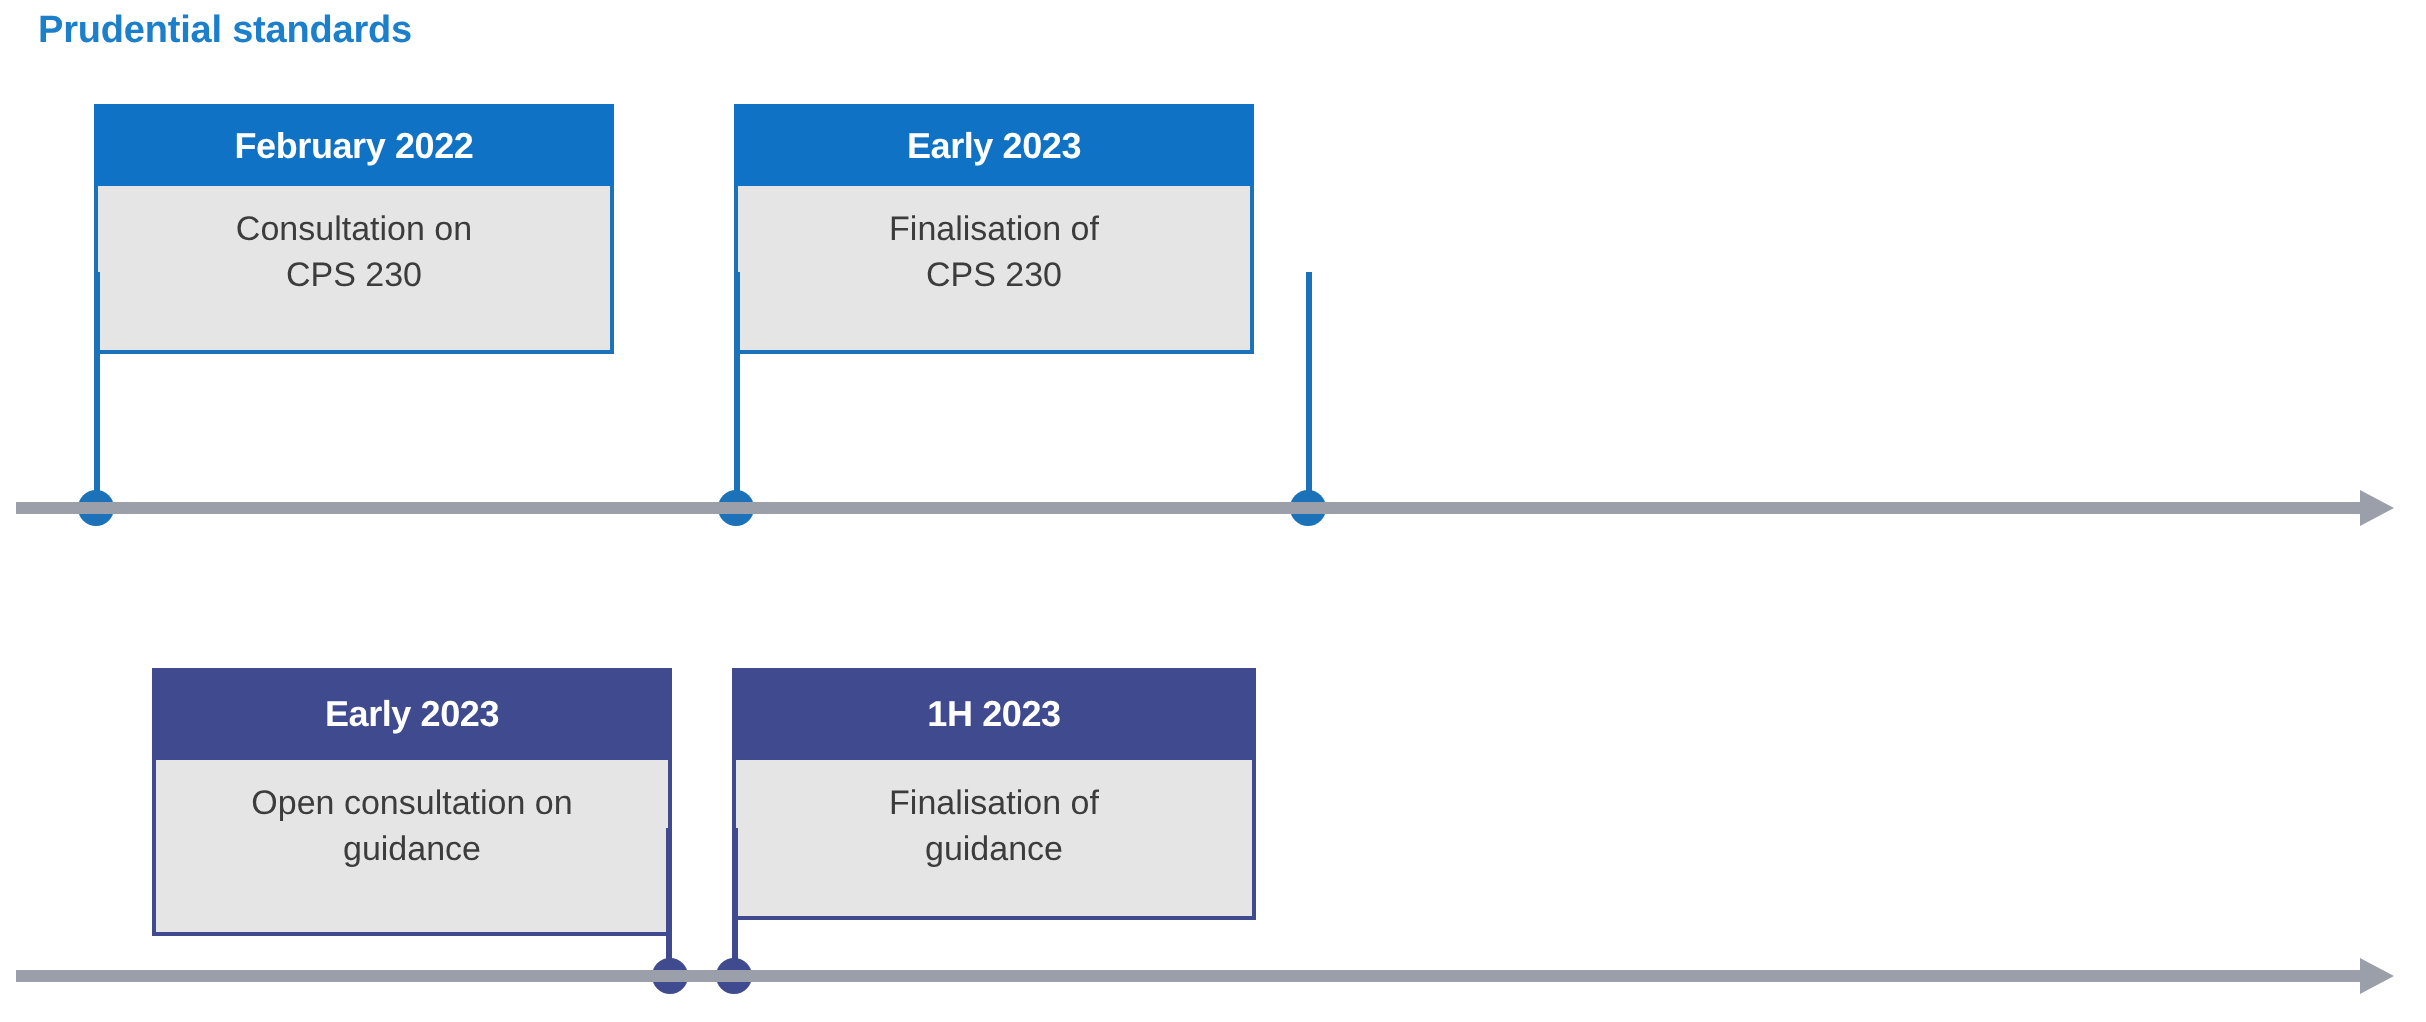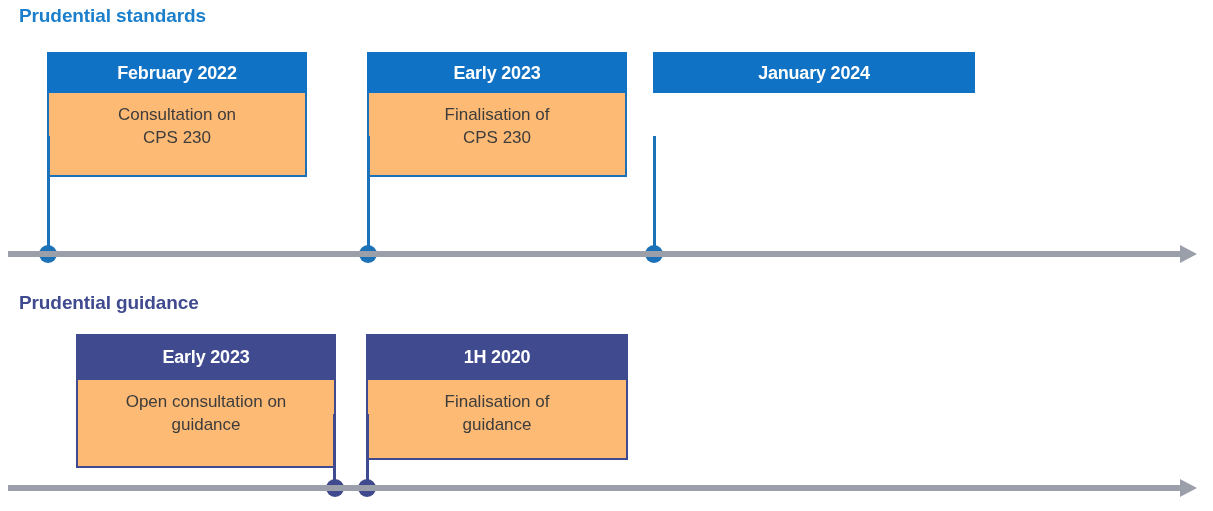--- a/index.html
+++ b/index.html
@@ -81,21 +81,21 @@
     justify-content: center;
     color: #ffffff;
     font-size: 18px;
     font-weight: bold;
     letter-spacing: -0.2px;
     line-height: 1;
   }
   .card-body {
     box-sizing: border-box;
     width: 100%;
-    background: #fdba74;
+    background: #e5e5e5;
     display: flex;
     align-items: flex-start;
     justify-content: center;
     padding-top: 11px;
     color: #3c3c3c;
     font-size: 17px;
     line-height: 1.35;
     text-align: center;
     white-space: pre-line;
   }
@@ -129,40 +129,38 @@
 
   <div class="card theme-blue" style="left:367px; top:52px; width:260px;">
     <div class="card-header">Early 2023</div>
     <div class="card-body" style="height:84px;">Finalisation of
 CPS 230</div>
   </div>
   <div class="stem blue" style="left:367px; top:136px; height:120px;"></div>
   <div class="dot blue" style="left:359px; top:245px;"></div>
 
   <div class="card theme-blue" style="left:653px; top:52px; width:322px;">
-    <div class="card-header">January 2024</div>
   </div>
   <div class="stem blue" style="left:653px; top:136px; height:120px;"></div>
   <div class="dot blue" style="left:645px; top:245px;"></div>
 
   <div class="axis" id="axis-standards"></div>
   <div class="axis-arrow" id="axis-standards-head"></div>
 
-  <div class="section-heading" id="heading-guidance">Prudential guidance</div>
 
   <div class="card theme-navy" style="left:76px; top:334px; width:260px;">
     <div class="card-header" style="height:46px;">Early 2023</div>
     <div class="card-body" style="height:88px;">Open consultation on
 guidance</div>
   </div>
   <div class="stem navy" style="left:333px; top:414px; height:76px;"></div>
   <div class="dot navy" style="left:326px; top:479px;"></div>
 
   <div class="card theme-navy" style="left:366px; top:334px; width:262px;">
-    <div class="card-header" style="height:46px;">1H 2020</div>
+    <div class="card-header" style="height:46px;">1H 2023</div>
     <div class="card-body" style="height:80px;">Finalisation of
 guidance</div>
   </div>
   <div class="stem navy" style="left:366px; top:414px; height:76px;"></div>
   <div class="dot navy" style="left:358px; top:479px;"></div>
 
   <div class="axis" id="axis-guidance"></div>
   <div class="axis-arrow" id="axis-guidance-head"></div>
 
 </div>

